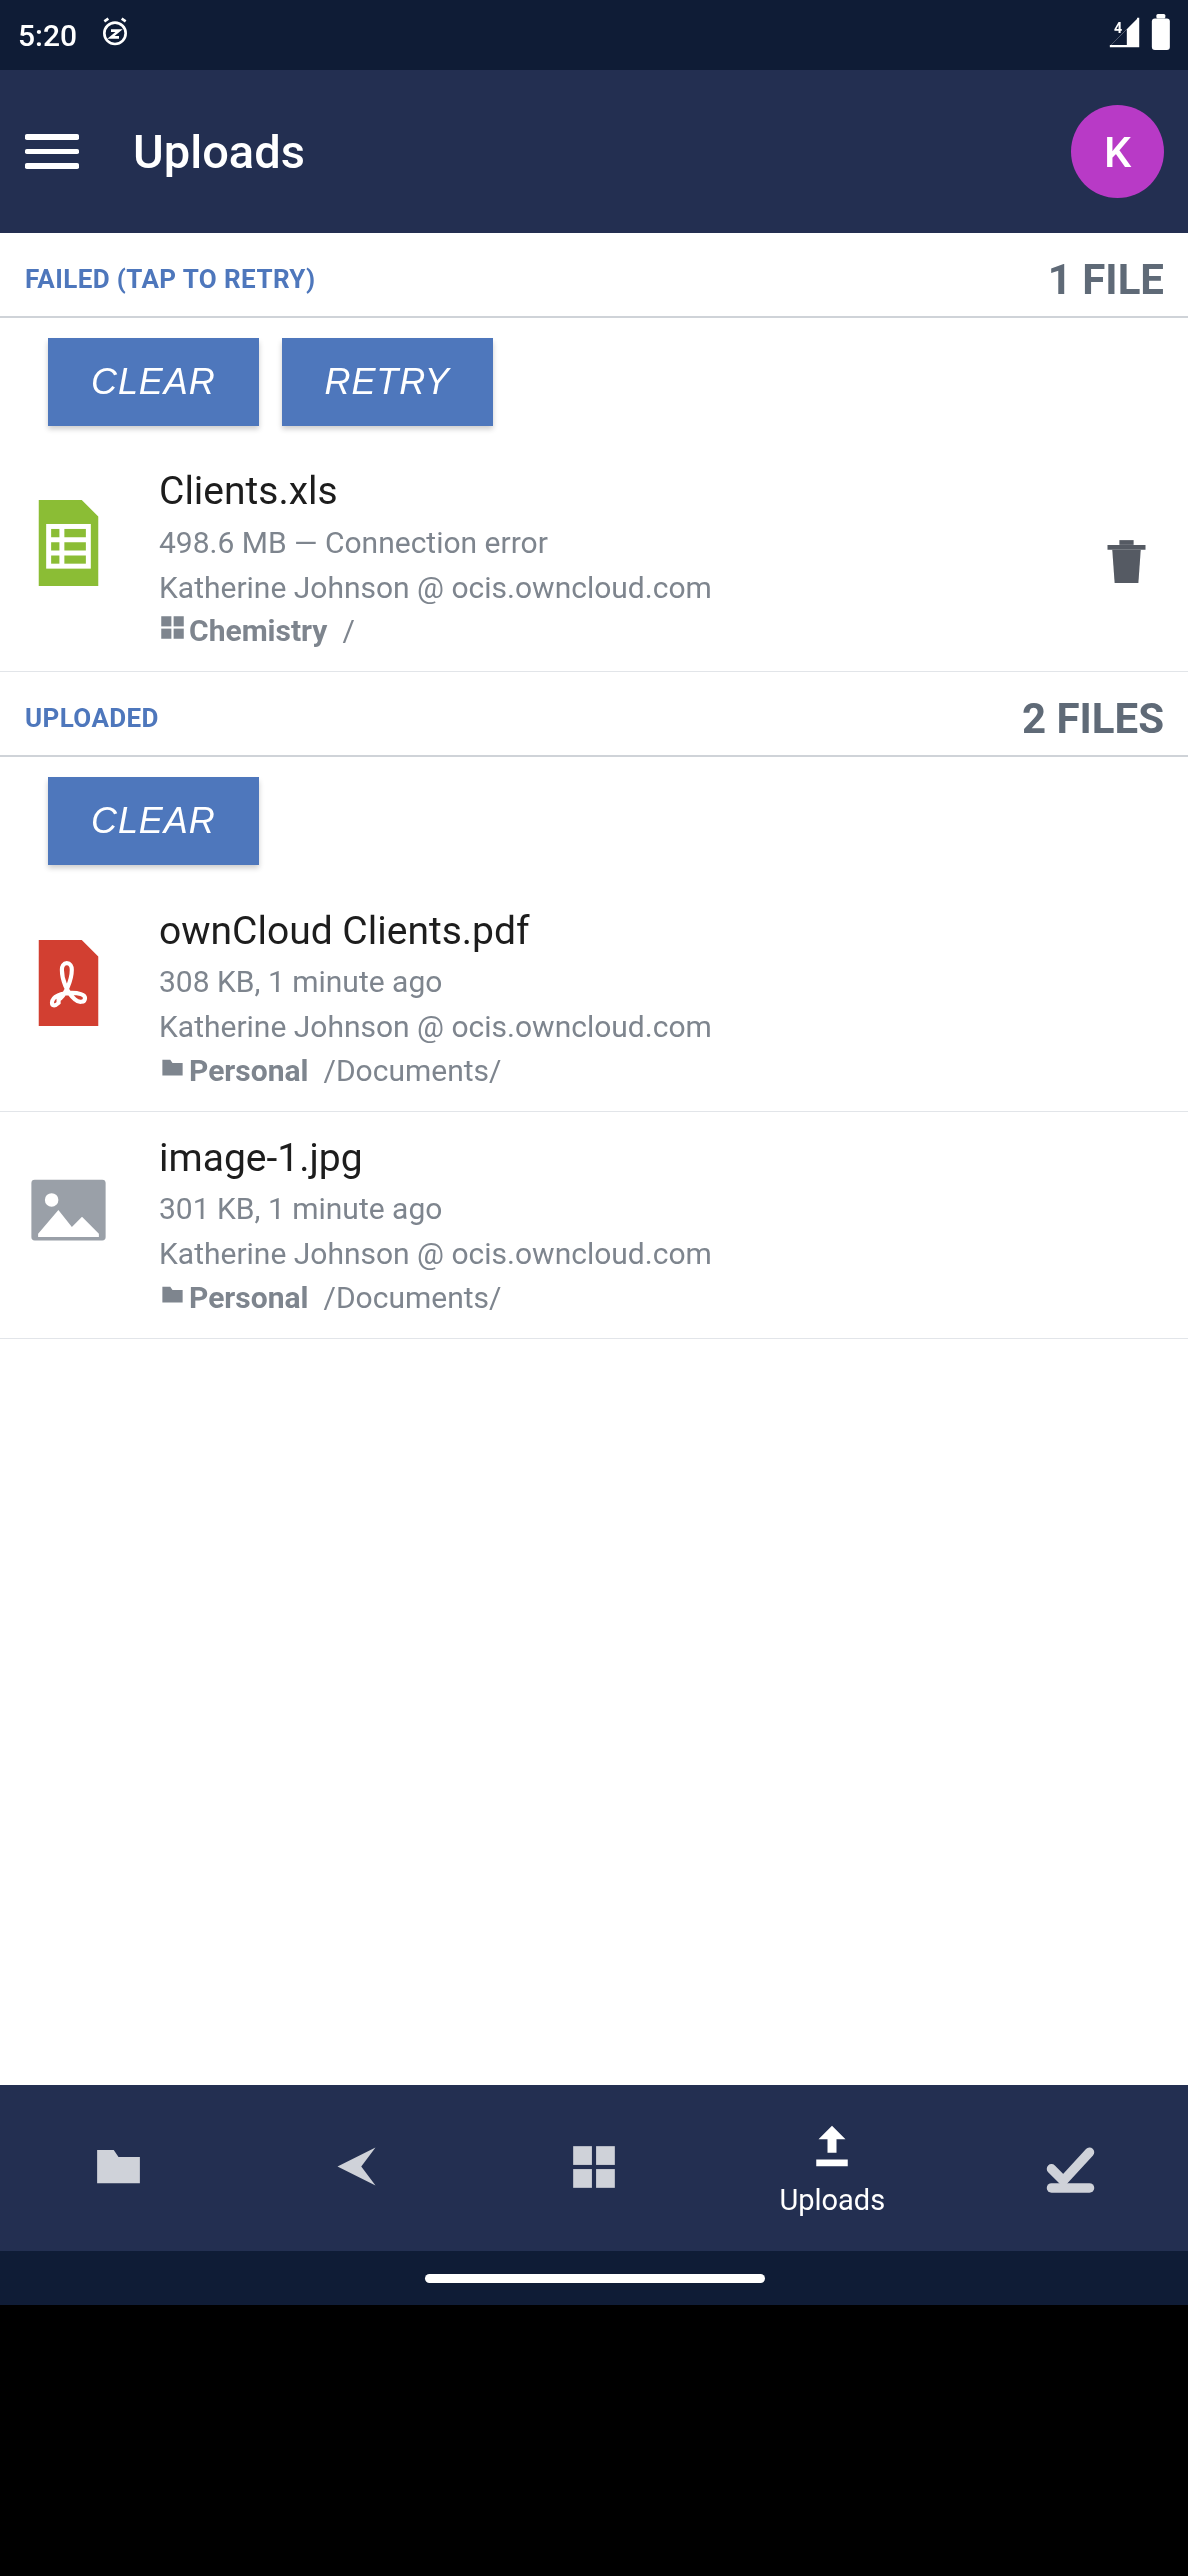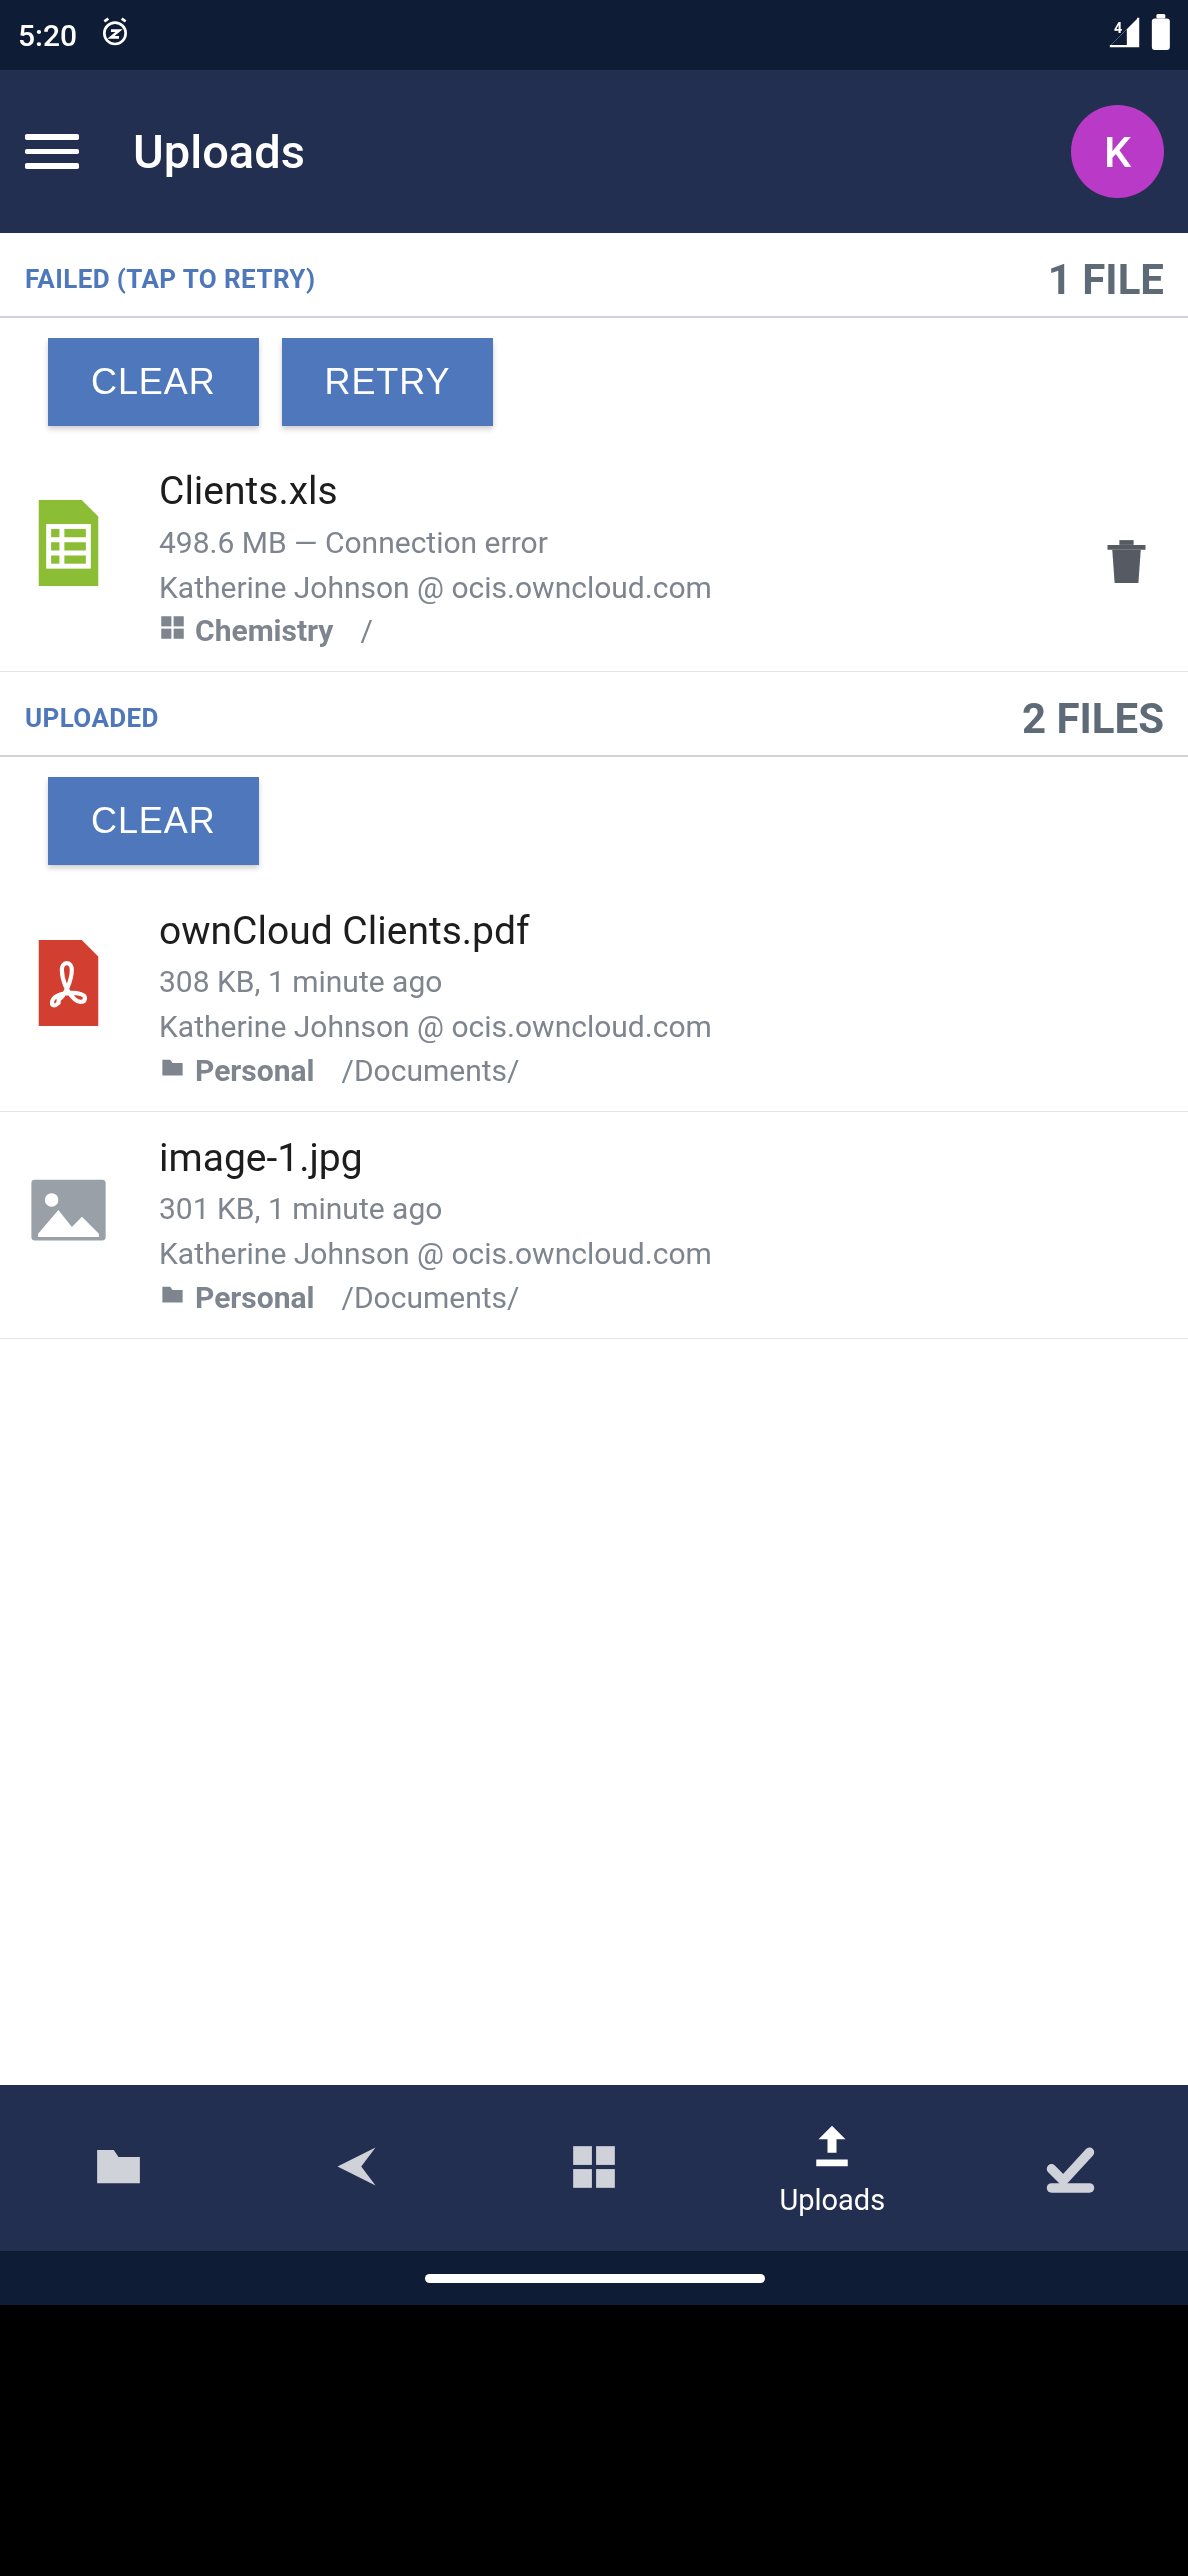--- a/index.html
+++ b/index.html
@@ -54,40 +54,41 @@
   .section-hdr .cnt { margin-left:auto; color:#5f6a77; font-size:42px; font-weight:700; }
 
   
   .btn-row { display:flex; gap:23px; padding: 19.7px 25px 19.7px 48px; }
   .btn {
     background:#4e77bc; color:#fff;
     font-size:36px; font-weight:500; letter-spacing:0.9px;
     padding: 23px 43px;
     border:none; cursor:pointer;
     box-shadow: 0 3.6px 5.4px rgba(0,0,0,0.2);
+    font-style: italic;
   }
 
   
   .file-item {
     display:flex; align-items:flex-start;
     padding: 23px 25px 23px 25px;
     gap: 36px;
     border-bottom: 0.9px solid #e2e5e9;
   }
   .file-item:last-child { border-bottom: 0.9px solid #e2e5e9; }
   .file-icon-wrap {
     width: 86px; height: 86px;
     display:flex; align-items:center; justify-content:center;
     margin-top: 32px;
     flex-shrink:0;
   }
   .file-body { flex:1; min-width:0;margin-left:12px; }
   .file-name { font-size:39px; color:#1d1d1d; margin-bottom:5.4px; }
   .file-sub { font-size:30px; color:#7e858e; line-height:1.5; }
-  .file-loc { font-size:30px; color:#7e858e; display:flex; align-items:center; gap:9px; margin-top:3.6px; }
+  .file-loc { font-size:30px; color:#7e858e; display:flex; align-items:center; gap:3px; margin-top:3.6px; }
   .file-loc .space-name { font-weight:700; color:#7e858e; }
   .file-loc .path { color:#7e858e; }
   .trash {
     cursor:pointer;
     align-self:center;
     margin-top:9px;
     margin-right:9px;
   }
 
   

